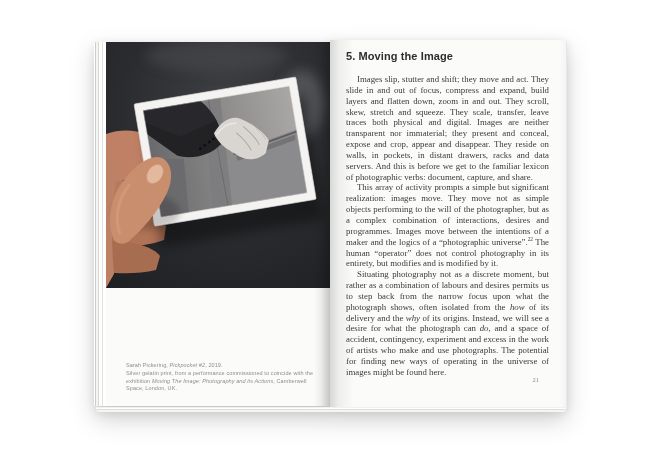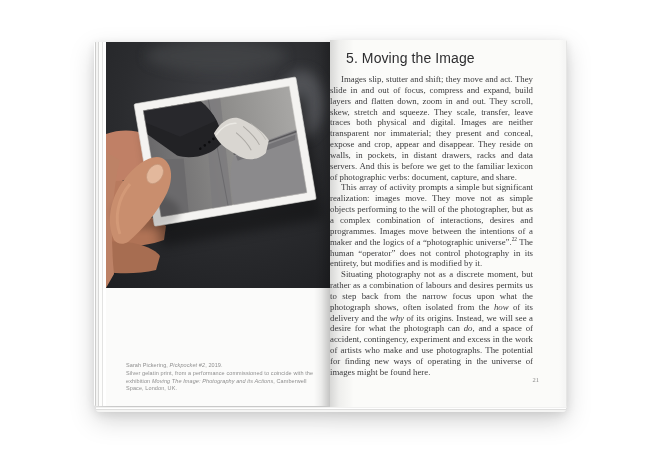--- a/index.html
+++ b/index.html
@@ -42,25 +42,25 @@
   .right-page .gutter-shade{
     position:absolute;left:0;top:0;width:24px;height:100%;
     background:linear-gradient(90deg,rgba(0,0,0,0.14),rgba(0,0,0,0.05) 9px,rgba(0,0,0,0) 24px);
   }
   .fore-edge-right{
     position:absolute;right:0;top:0;width:8px;height:100%;
     background:linear-gradient(270deg,#e6e6e5 0 1px,#f6f6f5 1px 3px,rgba(0,0,0,0) 8px);
   }
   .chapter-heading{
     position:absolute;left:16px;top:10px;width:204px;
-    font-family:"Liberation Sans",sans-serif;font-weight:400;
-    font-size:14px;color:#2e2e30;letter-spacing:0.1px;
+    font-family:"Liberation Sans",sans-serif;font-weight:700;
+    font-size:11px;color:#2e2e30;letter-spacing:0.1px;
   }
   .body-text{
-    position:absolute;left:0;top:34px;width:203px;
+    position:absolute;left:16px;top:34px;width:203px;
     font-family:"Liberation Serif",serif;
     font-size:8.8px;line-height:10.85px;color:#3b3b3d;
     text-align:justify;hyphens:auto;-webkit-hyphens:auto;
   }
   .body-text p{margin:0;text-indent:11px;}
   .body-text sup{font-size:60%;line-height:0;}
   .page-number{
     position:absolute;left:16px;top:336px;width:193px;text-align:right;
     font-family:"Liberation Serif",serif;font-size:6.5px;color:#8a8a8a;
   }

